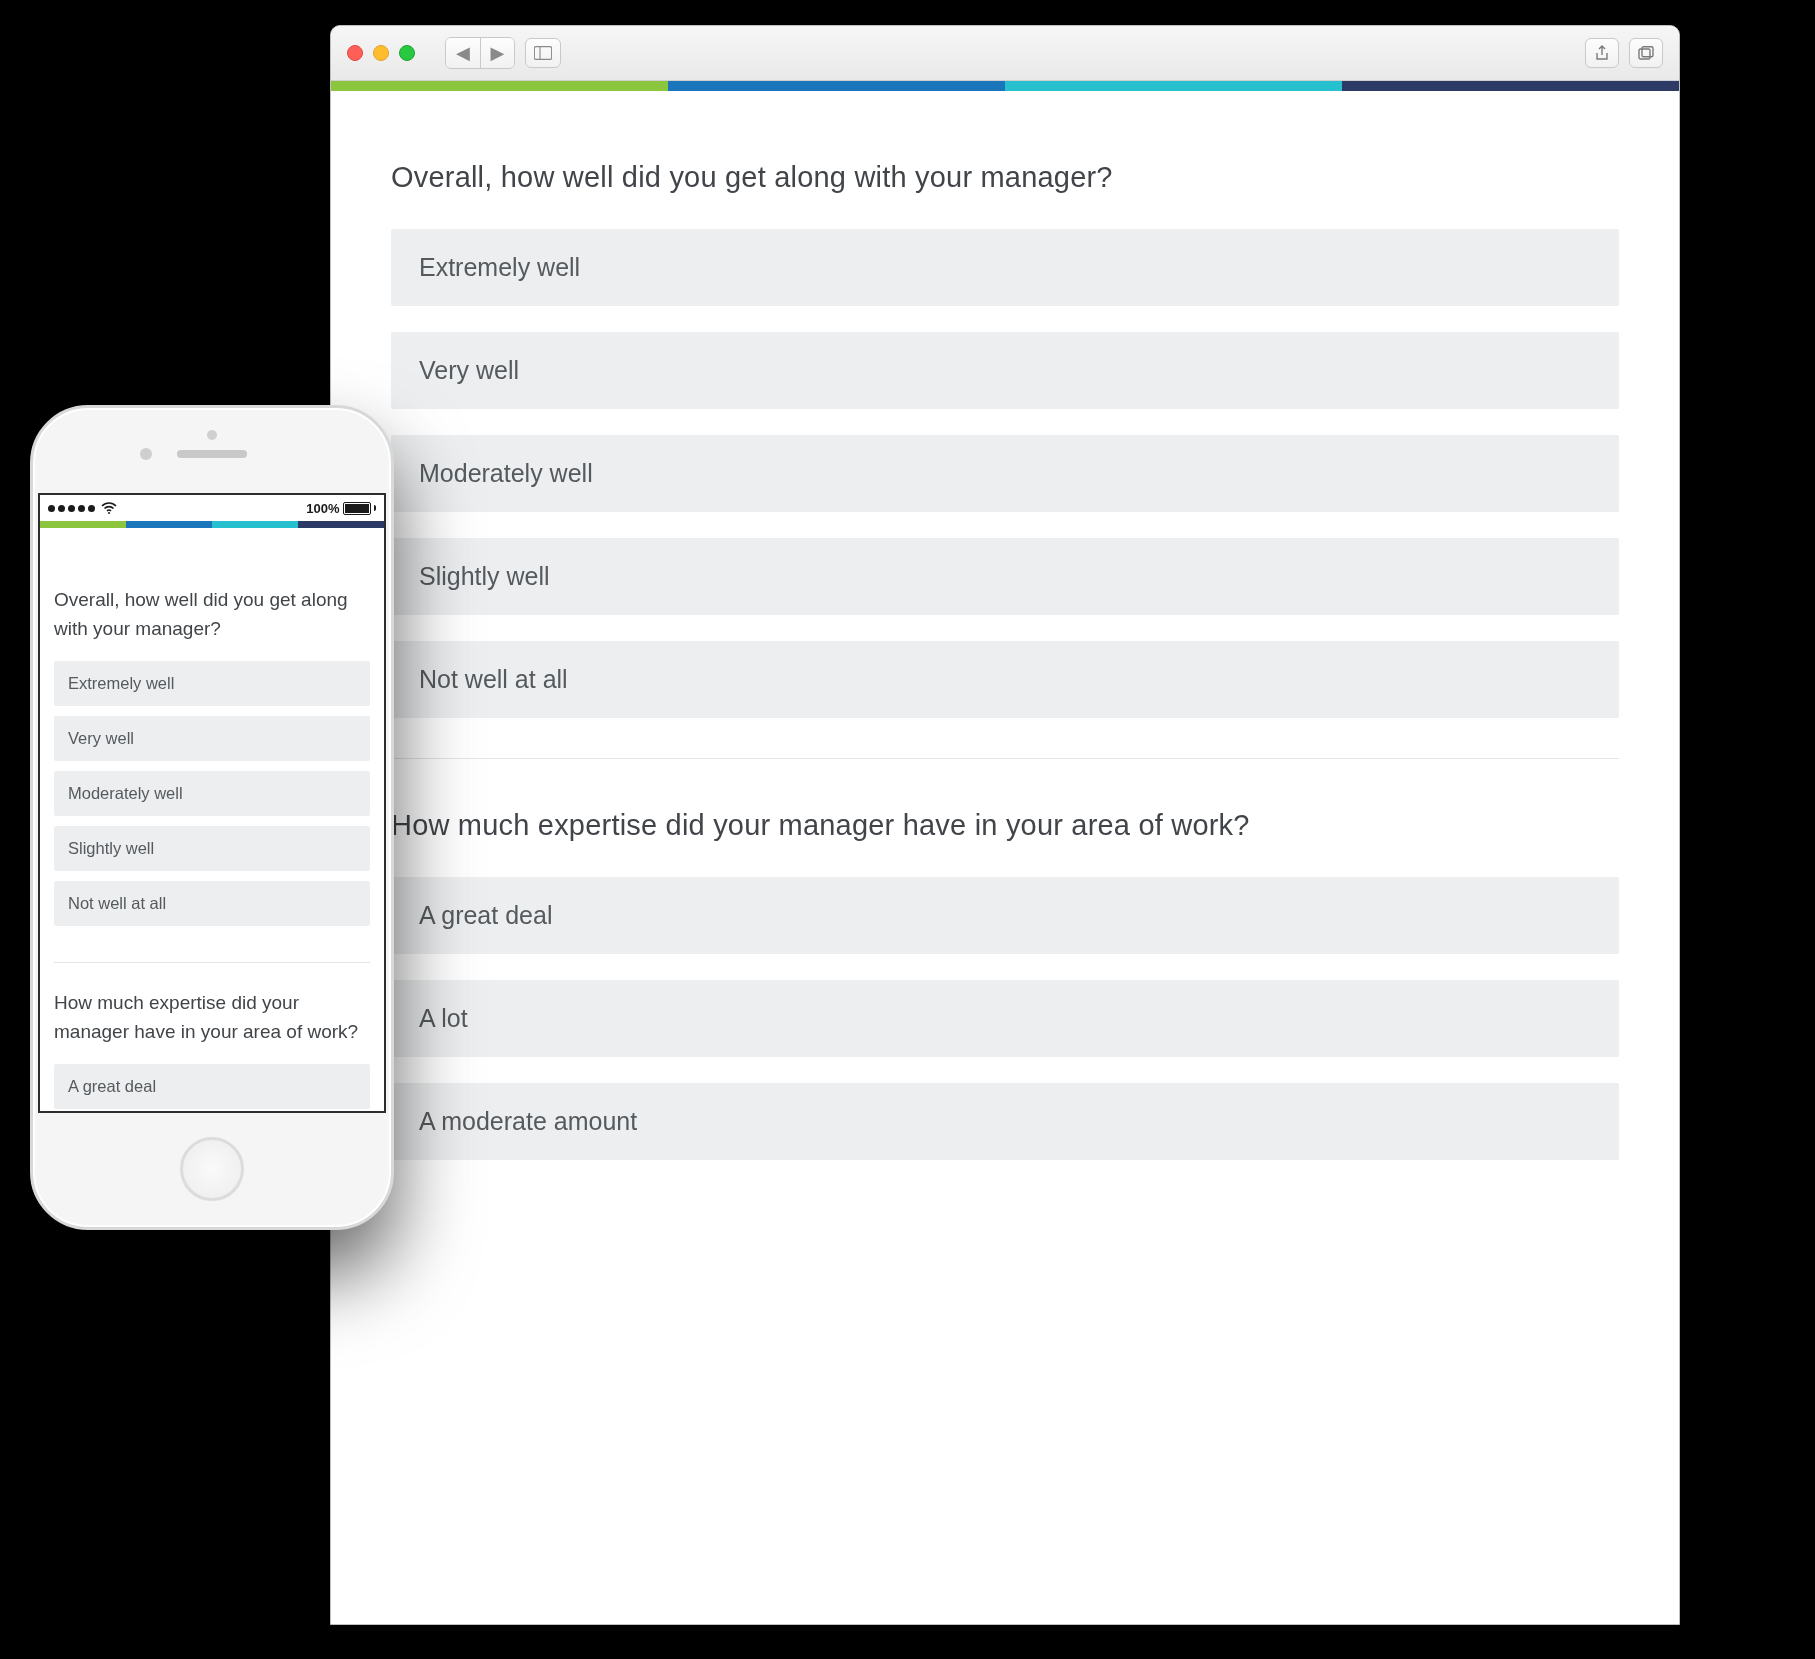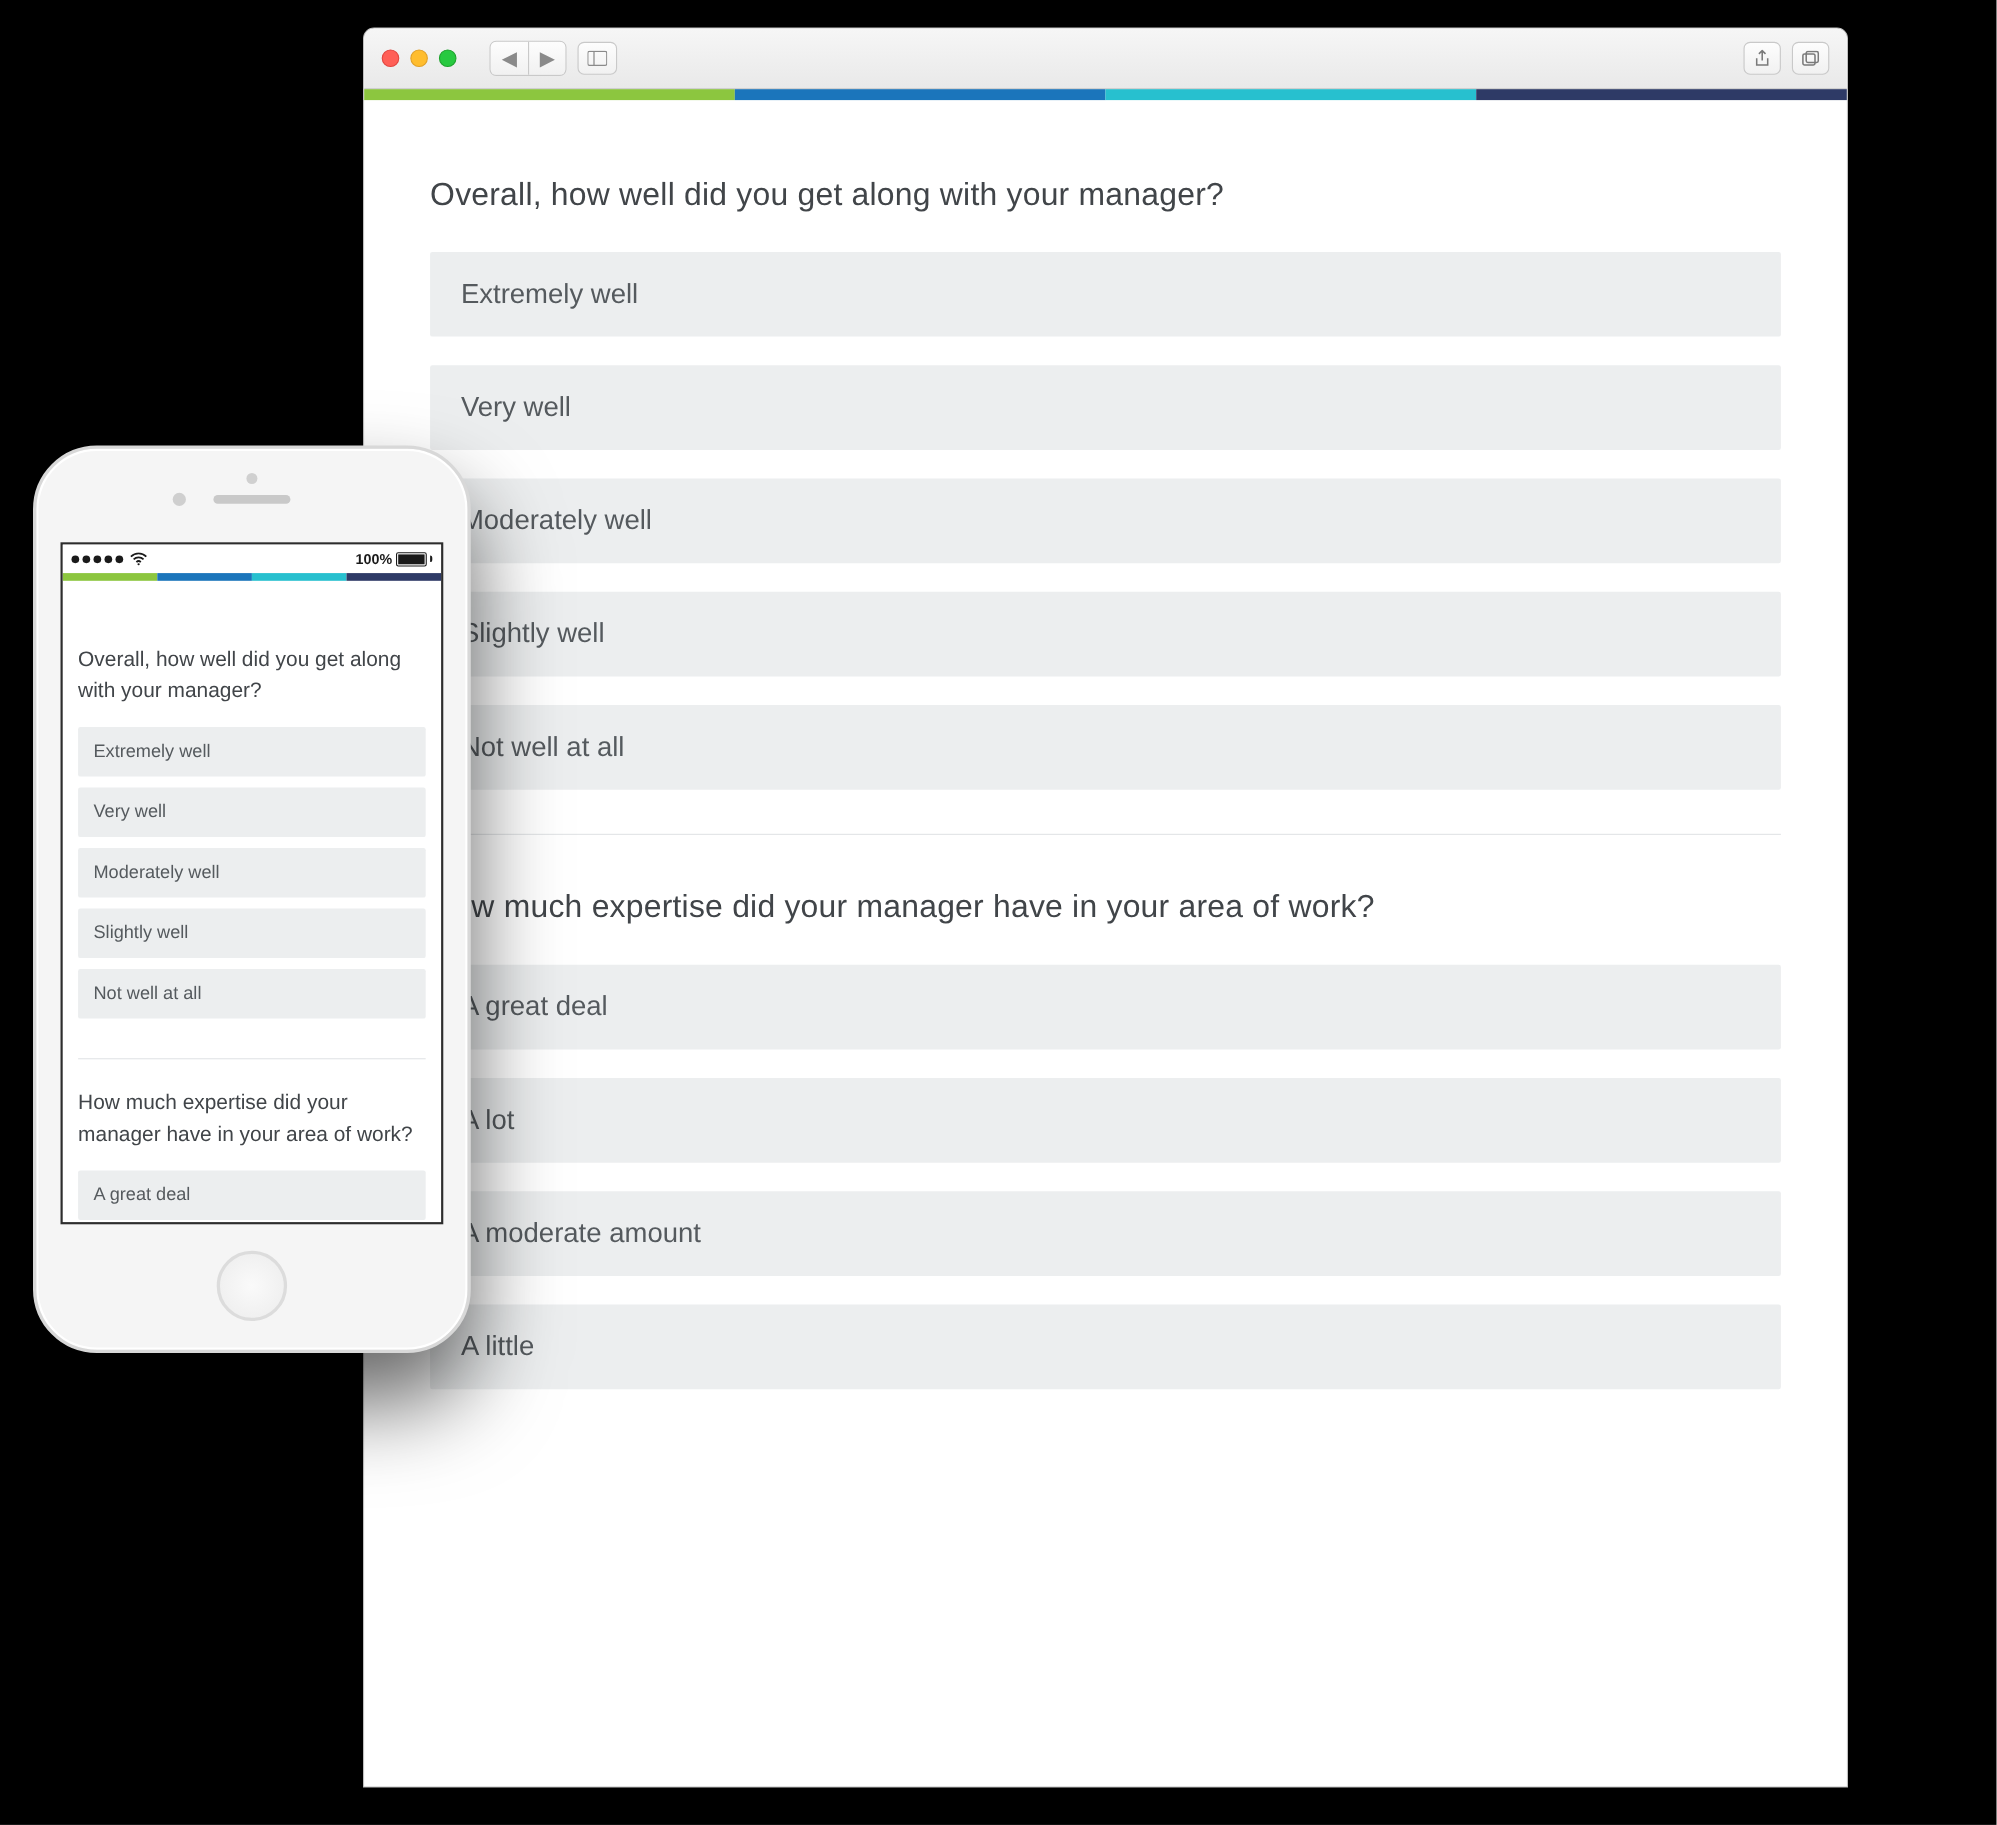--- a/index.html
+++ b/index.html
@@ -78,21 +78,21 @@
     background:#eceeef; border-radius:2px; padding:24px 28px;
     font-size:25px; color:#555a5e; margin-bottom:26px; cursor:pointer;
   }
   .answers .answer:last-child{ margin-bottom:0; }
 
   
   .phone {
     position: absolute;
     left: 30px;
     top: 405px;
-    width: 398px;
+    width: 364px;
     height: 825px;
     background:#f5f5f5;
     border:3px solid #d8d8d8;
     border-radius:58px;
     box-shadow: 0 45px 80px rgba(0,0,0,0.6), inset 0 0 0 2px #fff;
     display:flex; flex-direction:column; align-items:center;
   }
   .phone-top { height:85px; width:100%; position:relative; }
   .earpiece {
     position:absolute; top:42px; left:50%; transform:translateX(-50%);
@@ -194,21 +194,20 @@
         <div class="answer">Slightly well</div>
         <div class="answer">Not well at all</div>
       </div>
     </div>
     <div class="q-block">
       <div class="q-title">How much expertise did your manager have in your area of work?</div>
       <div class="answers">
         <div class="answer">A great deal</div>
         <div class="answer">A lot</div>
         <div class="answer">A moderate amount</div>
-        <div class="answer">A little</div>
       </div>
     </div>
   </div>
 </div>
 
 <div class="phone">
   <div class="phone-top">
     <div class="sensor"></div>
     <div class="camera"></div>
     <div class="earpiece"></div>

